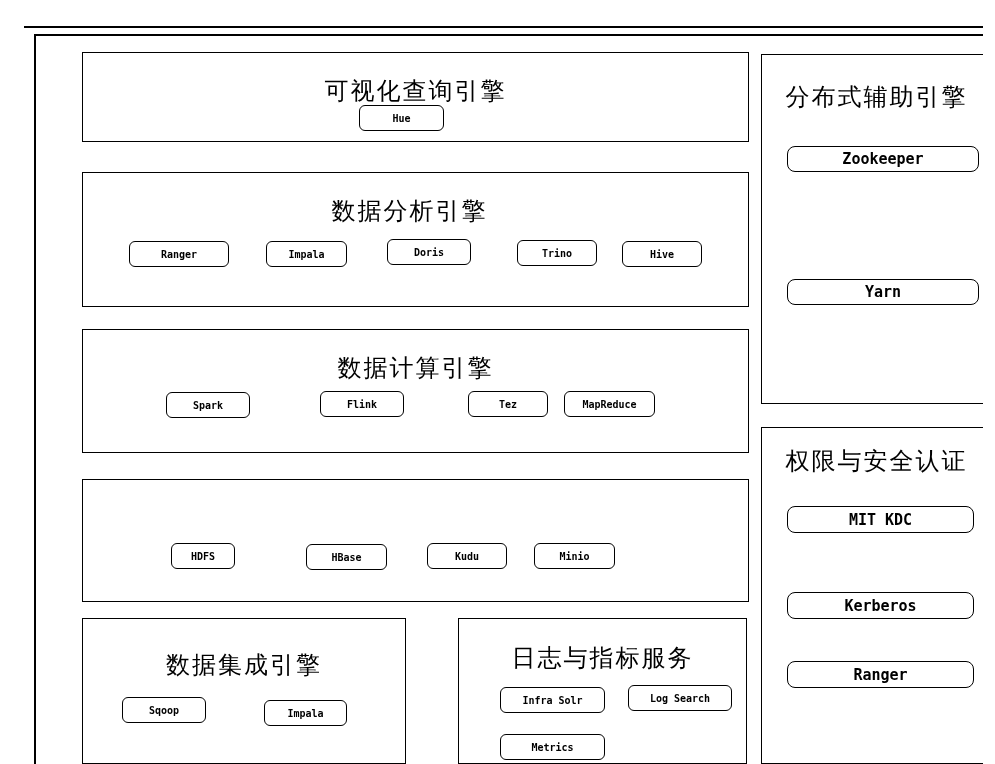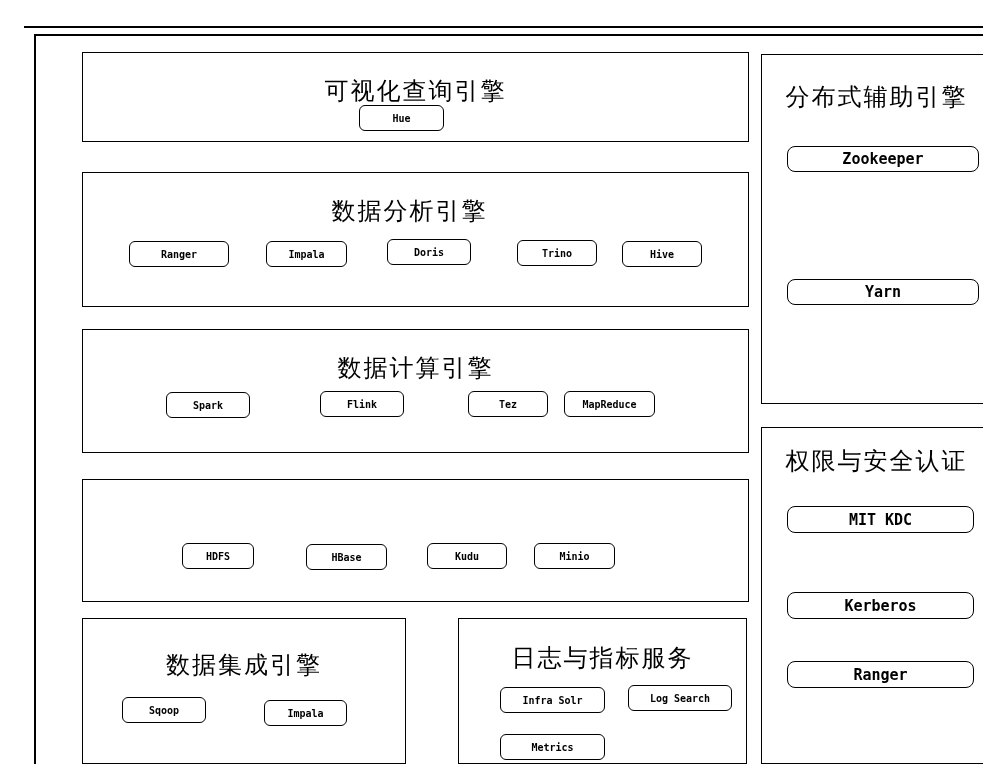--- a/index.html
+++ b/index.html
@@ -90,21 +90,21 @@
   <div class="node" style="left:242px; top:217px; width:81px; height:24px;">Impala</div>
   <div class="node" style="left:363px; top:215px; width:84px; height:24px;">Doris</div>
   <div class="node" style="left:493px; top:216px; width:80px; height:25px;">Trino</div>
   <div class="node" style="left:598px; top:217px; width:80px; height:24px;">Hive</div>
 
   <div class="node" style="left:142px; top:368px; width:84px; height:25px;">Spark</div>
   <div class="node" style="left:296px; top:367px; width:84px; height:25px;">Flink</div>
   <div class="node" style="left:444px; top:367px; width:80px; height:25px;">Tez</div>
   <div class="node" style="left:540px; top:367px; width:91px; height:25px;">MapReduce</div>
 
-  <div class="node" style="left:158px; top:519px; width:72px; height:25px;">HDFS</div>
+  <div class="node" style="left:147px; top:519px; width:64px; height:25px;">HDFS</div>
   <div class="node" style="left:282px; top:520px; width:81px; height:24px;">HBase</div>
   <div class="node" style="left:403px; top:519px; width:80px; height:25px;">Kudu</div>
   <div class="node" style="left:510px; top:519px; width:81px; height:25px;">Minio</div>
 
   <div class="node" style="left:98px; top:673px; width:84px; height:23px;">Sqoop</div>
   <div class="node" style="left:240px; top:676px; width:83px; height:24px;">Impala</div>
 
   <div class="node" style="left:476px; top:663px; width:105px; height:25px;">Infra Solr</div>
   <div class="node" style="left:604px; top:661px; width:104px; height:25px;">Log Search</div>
   <div class="node" style="left:476px; top:710px; width:105px; height:24px;">Metrics</div>

